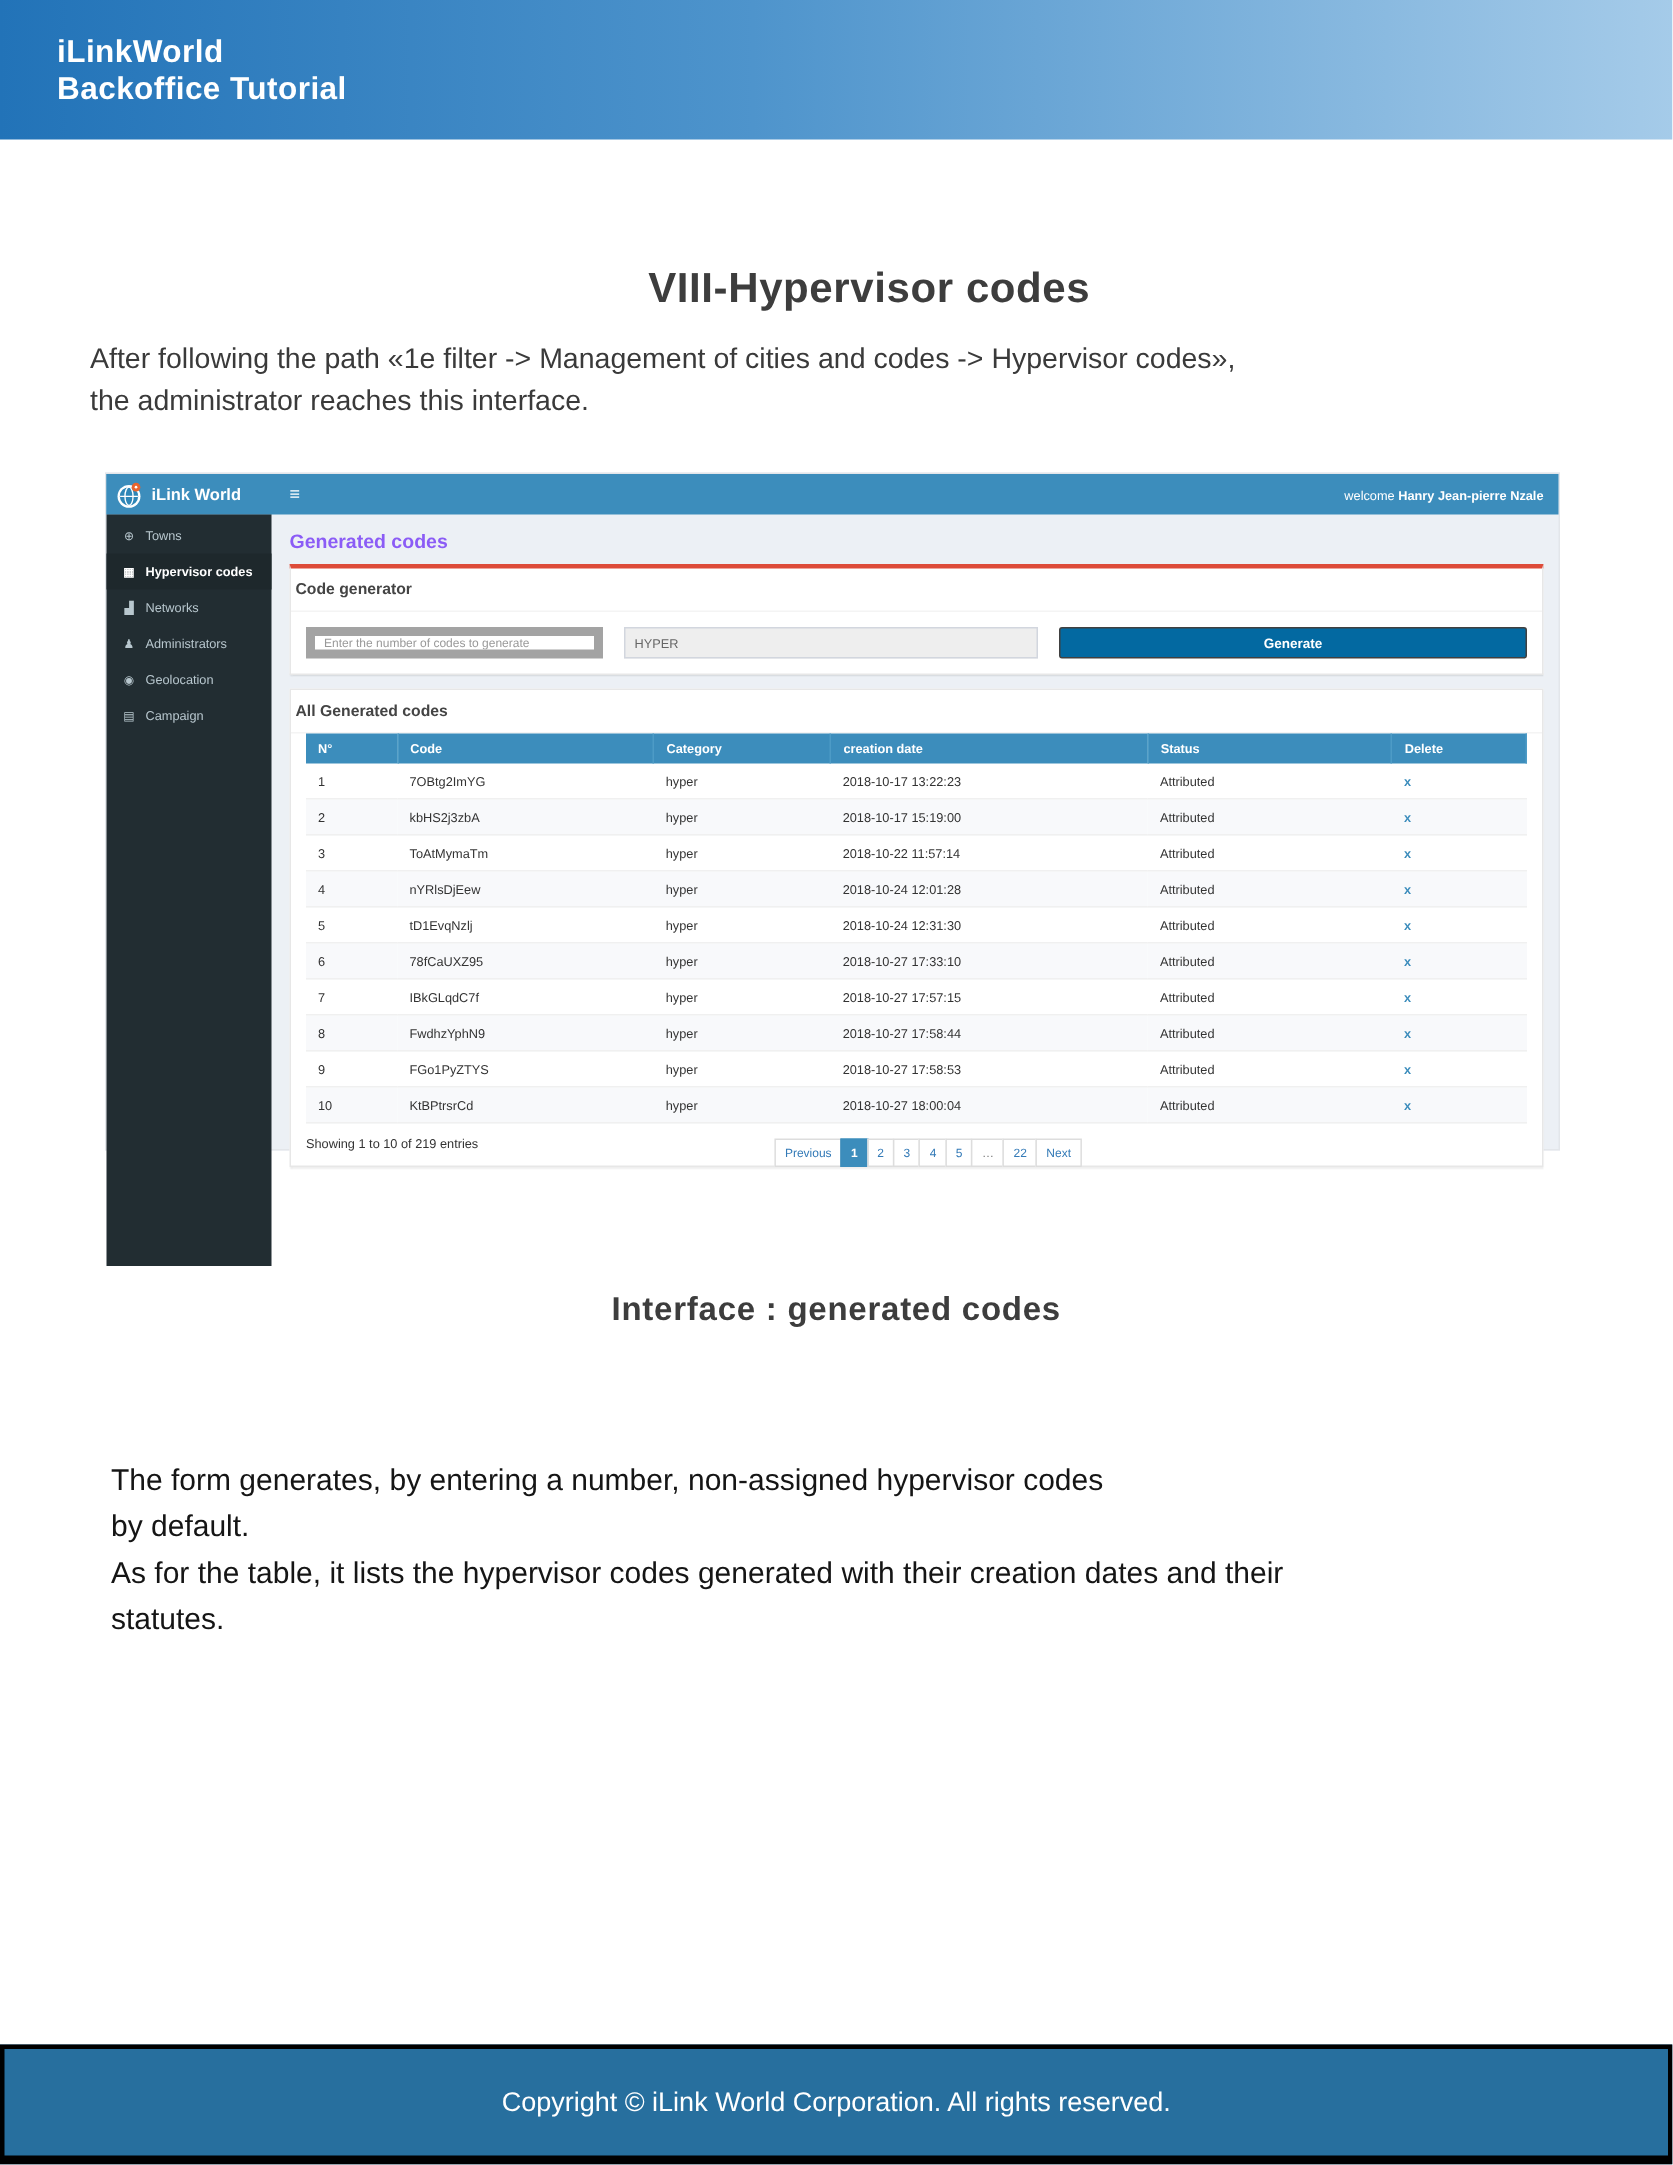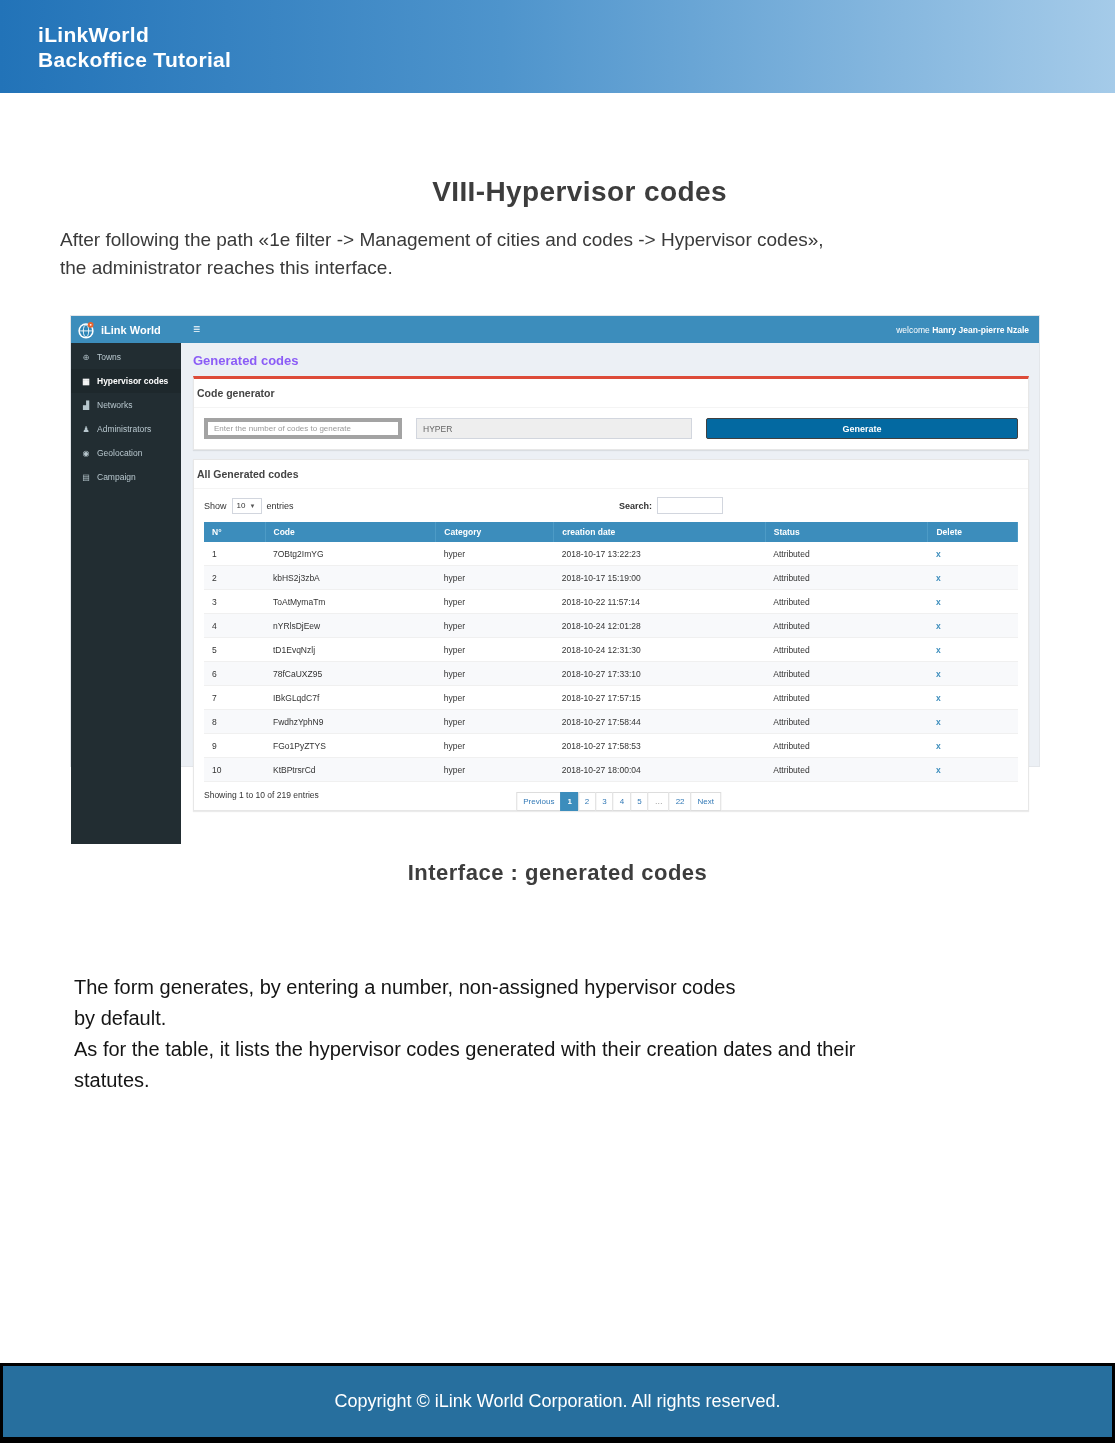--- a/index.html
+++ b/index.html
@@ -57,21 +57,21 @@
   .sb-item.active { background:#1e282c; color:#fff; font-weight:bold; }
   .sb-icon { font-size:8px; width:10px; text-align:center; }
 
   .content { position:absolute; left:110px; top:27px; width:860px; height:501px; padding:10px 12px; }
   .page-title { font-size:13px; font-weight:bold; color:#8b5cf6; margin-bottom:8px; }
 
   .panel { background:#fff; border:1px solid #e7e7e7; box-shadow:0 1px 1px rgba(0,0,0,.08); }
   .panel-gen { border-top:3px solid #dd4b39; }
   .panel-head { font-size:10.5px; font-weight:bold; color:#444; padding:8px 3px; border-bottom:1px solid #f4f4f4; }
   .gen-row { display:flex; gap:14px; padding:10px; }
-  .gen-input { width:198px; height:21px; border:4px solid #a3a3a3; font-size:8px; padding:0 6px; color:#333; }
+  .gen-input { width:198px; height:21px; border:6px solid #a3a3a3; font-size:8px; padding:0 6px; color:#333; }
   .gen-input::placeholder { color:#999; }
   .gen-prefix { width:276px; height:21px; border:1px solid #d2d6de; background:#eee; font-size:8.5px; padding:0 6px; color:#666; }
   .gen-btn { flex:1; height:21px; background:#0369a1; border:1px solid #404040; border-radius:2px; color:#fff; font-size:9px; font-weight:bold; cursor:pointer; }
 
   .panel-table { margin-top:9px; padding-bottom:10px; }
   .tbl-controls { display:flex; align-items:center; padding:8px 10px 8px; font-size:9px; color:#333; }
   .show-group { display:flex; align-items:center; gap:5px; }
   .fake-select { border:1px solid #d2d6de; height:16px; min-width:30px; display:flex; align-items:center; gap:4px; padding:0 4px; font-size:8px; color:#333; cursor:pointer; }
   .fake-select .arrow { font-size:6px; color:#555; }
   .search-group { display:flex; align-items:center; gap:5px; margin-left:auto; margin-right:295px; }
@@ -168,34 +168,20 @@
       <div class="gen-row">
         <input class="gen-input" type="text" placeholder="Enter the number of codes to generate" style="">
         <input class="gen-prefix" type="text" disabled="" value="HYPER" style="">
         <button class="gen-btn">Generate</button>
       </div>
     </div>
 
     <div class="panel panel-table">
       <div class="panel-head">All Generated codes</div>
 
-      <div class="tbl-controls">
-        <div class="show-group">
-          <span>Show</span>
-          <span class="fake-select">
-            <span>10</span>
-            <span class="arrow">▼</span>
-          </span>
-          <span>entries</span>
-        </div>
-        <div class="search-group">
-          <span class="search-label">Search:</span>
-          <input class="search-input" type="text" style="">
-        </div>
-      </div>
 
       <table class="codes">
         <colgroup>
           <col class="c-n">
             <col class="c-code">
             <col class="c-cat">
             <col class="c-date">
             <col class="c-status">
             <col class="c-del">
         </colgroup>

